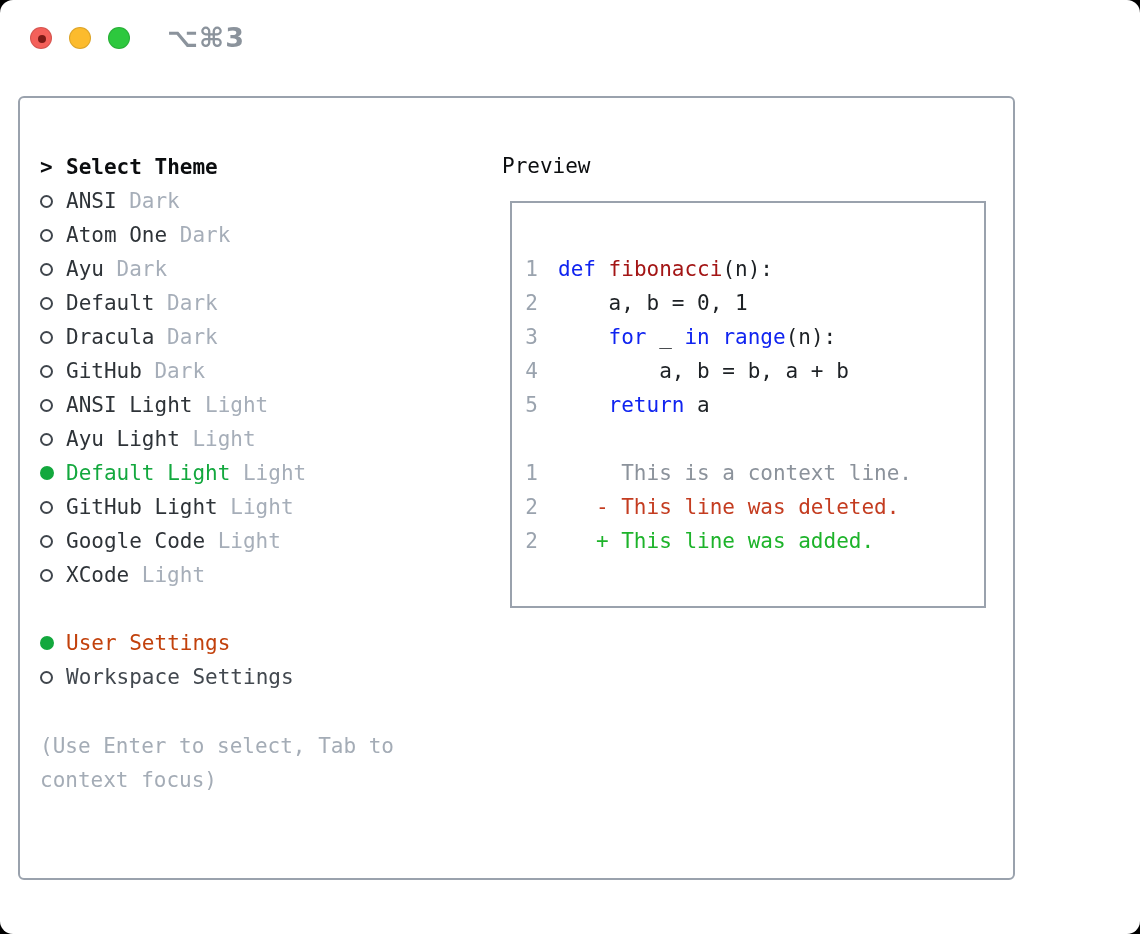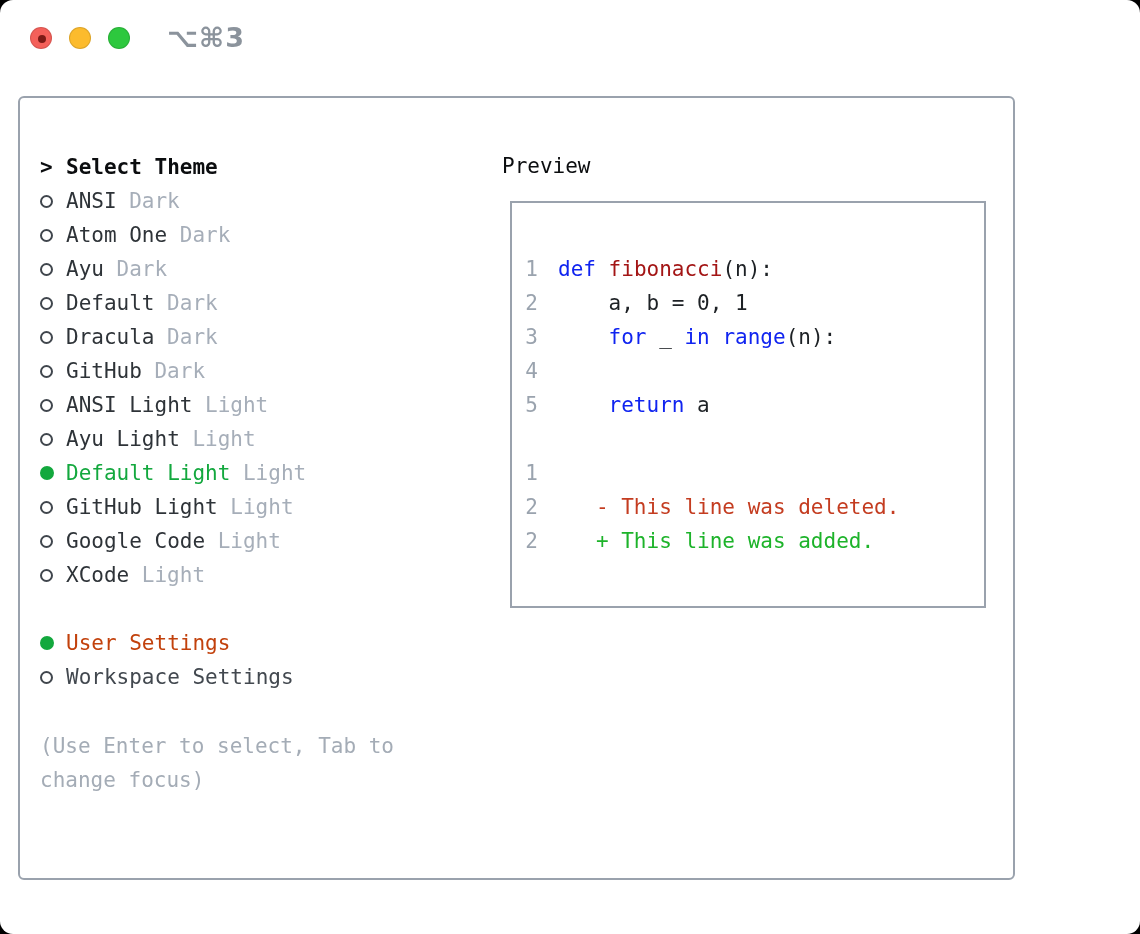--- a/index.html
+++ b/index.html
@@ -159,21 +159,21 @@
   </div>
 
   <div class="row apply-item">
     <span class="bullet"><span class="circle"></span></span>
     <span class="apply-name">Workspace Settings</span>
   </div>
 </div>
 
       <div class="spacer"></div>
 
-      <div class="hint">(Use Enter to select, Tab to change focus)</div>
+      <div class="hint">(Use Enter to select, Tab to context focus)</div>
     </div>
 
     <div class="preview-title">Preview</div>
     <div class="preview-box">
   <div class="pline">
     <span class="ln">1</span>
     <span class="codetxt"><span class="seg keyword">def</span><span class="seg plain"> </span><span class="seg function">fibonacci</span><span class="seg plain">(n):</span></span>
   </div>
 
   <div class="pline">
@@ -181,34 +181,36 @@
     <span class="codetxt"><span class="seg plain">    a, b = 0, 1</span></span>
   </div>
 
   <div class="pline">
     <span class="ln">3</span>
     <span class="codetxt"><span class="seg plain">    </span><span class="seg keyword">for</span><span class="seg plain"> _ </span><span class="seg keyword">in</span><span class="seg plain"> </span><span class="seg keyword">range</span><span class="seg plain">(n):</span></span>
   </div>
 
   <div class="pline">
     <span class="ln">4</span>
+    <span class="codetxt"><span class="seg plain">        a, b = b, a + b</span></span>
   </div>
 
   <div class="pline">
     <span class="ln">5</span>
     <span class="codetxt"><span class="seg plain">    </span><span class="seg keyword">return</span><span class="seg plain"> a</span></span>
   </div>
 
   <div class="pline">
     <span class="ln"></span>
     <span class="codetxt"></span>
   </div>
 
   <div class="pline">
     <span class="ln">1</span>
+    <span class="codetxt"><span class="seg context">     This is a context line.</span></span>
   </div>
 
   <div class="pline">
     <span class="ln">2</span>
     <span class="codetxt"><span class="seg deleted">   - This line was deleted.</span></span>
   </div>
 
   <div class="pline">
     <span class="ln">2</span>
     <span class="codetxt"><span class="seg added">   + This line was added.</span></span>

